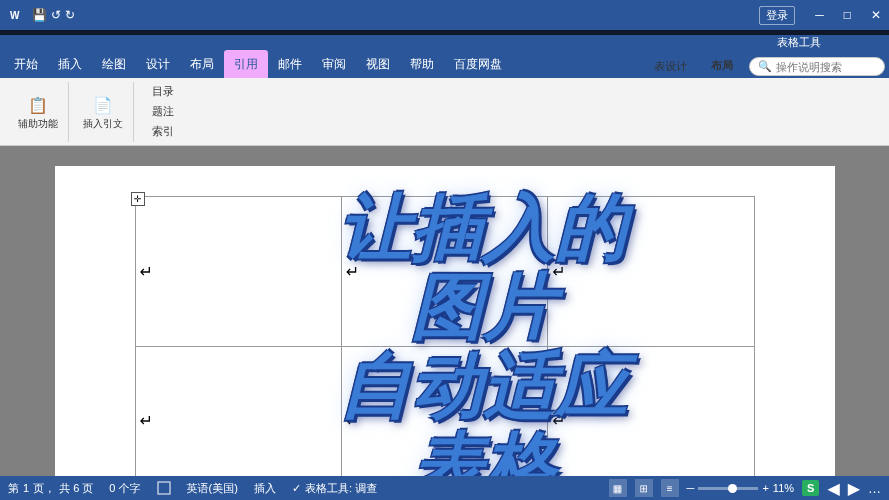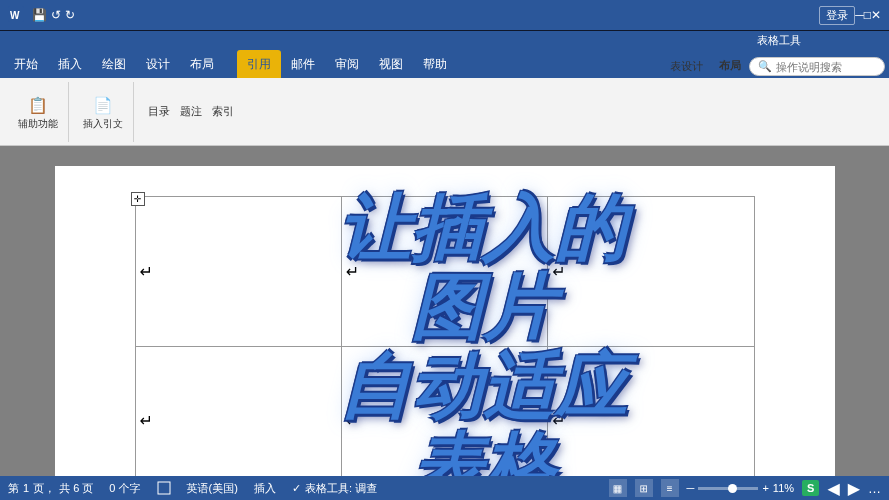--- a/index.html
+++ b/index.html
@@ -37,21 +37,21 @@
       position: absolute;
       left: 50%;
       transform: translateX(-50%);
       color: white;
       font-size: 12px;
       white-space: nowrap;
     }
     #title-bar .right-icons {
       display: flex;
       align-items: center;
-      gap: 0;
+      gap: 20px;
       margin-left: auto;
     }
     #title-bar .right-icons span {
       color: white;
       font-size: 12px;
       cursor: pointer;
     }
     #title-bar .login-btn {
       background: transparent;
       border: 1px solid rgba(255,255,255,0.5);
@@ -62,23 +62,23 @@
       border-radius: 2px;
     }
 
     
     #table-tools-bar {
       background: #2b579a;
       height: 20px;
       display: flex;
       align-items: center;
       justify-content: flex-end;
-      padding-right: 88px;
+      padding-right: 68px;
       flex-shrink: 0;
-      border-top: 1px solid #0f172a;
+      border-top: 5px solid #0f172a;
     }
     #table-tools-bar span {
       color: white;
       font-size: 11px;
     }
 
     
     #ribbon {
       background: #f3f3f3;
       flex-shrink: 0;
@@ -95,23 +95,22 @@
       font-size: 12px;
       padding: 4px 10px;
       cursor: pointer;
       height: 28px;
       display: flex;
       align-items: center;
       border-radius: 3px 3px 0 0;
       text-align: right;
     }
     .ribbon-tab.active {
-      background: #eab308;
+      background: #f0abfc;
       color: #2b579a;
-      margin-left: 13px;
     }
     #ribbon-content {
       background: #f3f3f3;
       border-bottom: 1px solid #c8c8c8;
       height: 68px;
       display: flex;
       align-items: center;
       padding: 4px 8px;
       gap: 4px;
     }
@@ -147,38 +146,39 @@
     }
     .ribbon-btn .btn-label {
       font-size: 10px;
       color: #333;
       text-align: center;
       line-height: 1.2;
     }
     .ribbon-row {
       display: flex;
       gap: 2px;
+      flex-direction: column;
     }
     .small-ribbon-btn {
       display: flex;
       align-items: center;
       cursor: pointer;
       padding: 1px 4px;
       border-radius: 2px;
       font-size: 11px;
       color: #333;
       height: 18px;
       white-space: nowrap;
     }
 
     
     #ribbon-right {
       display: flex;
       align-items: center;
-      gap: 0;
+      gap: 8px;
       margin-left: auto;
       font-size: 11px;
       color: #333;
     }
     #ribbon-right .tab-design {
       padding: 3px 8px;
       cursor: pointer;
       color: #333;
     }
     #ribbon-right .tab-layout {
@@ -382,20 +382,21 @@
     <div class="ribbon-tab">开始</div>
     <div class="ribbon-tab">插入</div>
     <div class="ribbon-tab">绘图</div>
     <div class="ribbon-tab">设计</div>
     <div class="ribbon-tab">布局</div>
     <div class="ribbon-tab active">引用</div>
     <div class="ribbon-tab">邮件</div>
     <div class="ribbon-tab">审阅</div>
     <div class="ribbon-tab">视图</div>
     <div class="ribbon-tab">帮助</div>
+    <div class="ribbon-tab">百度网盘</div>
     <div id="ribbon-right">
       <div class="tab-design">表设计</div>
       <div class="tab-layout">布局</div>
       <div id="search-box">
         <span>🔍</span>
         <input type="text" placeholder="操作说明搜索" style="">
       </div>
     </div>
   </div>
   <div id="ribbon-content">

